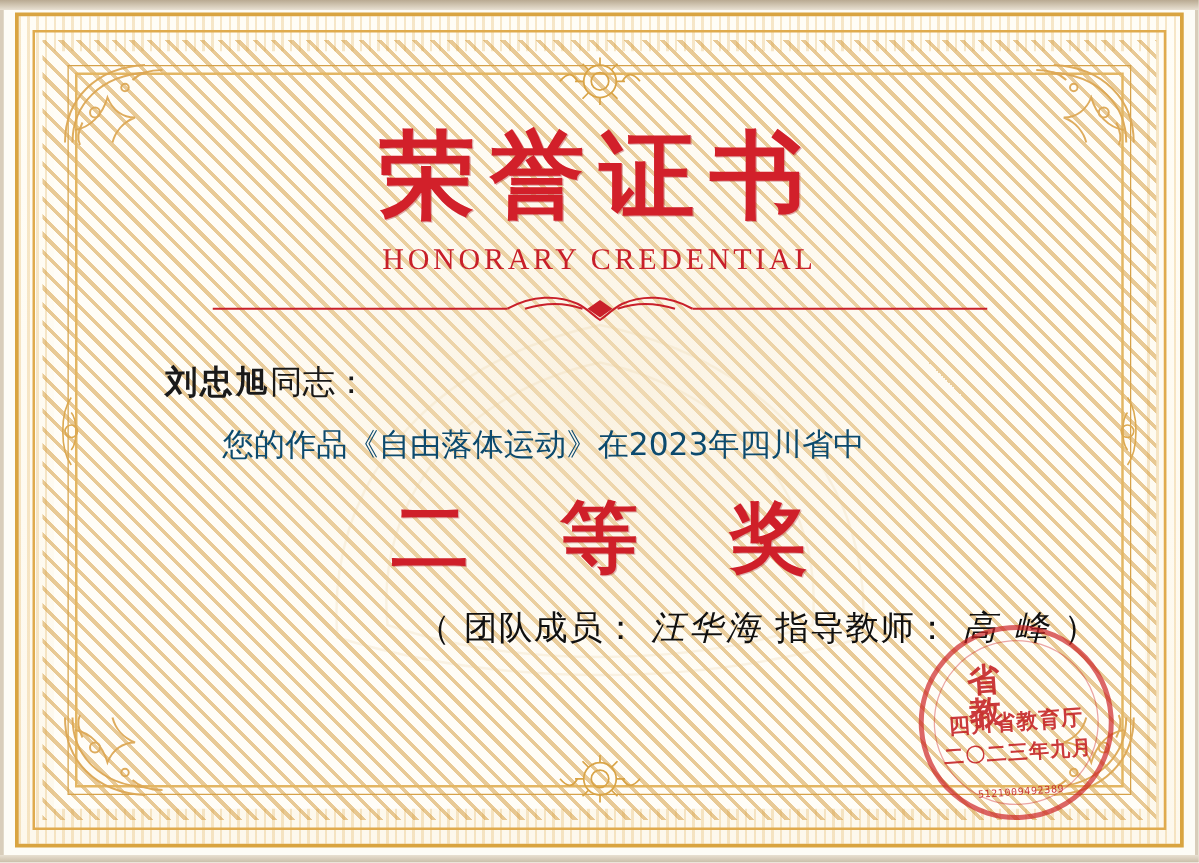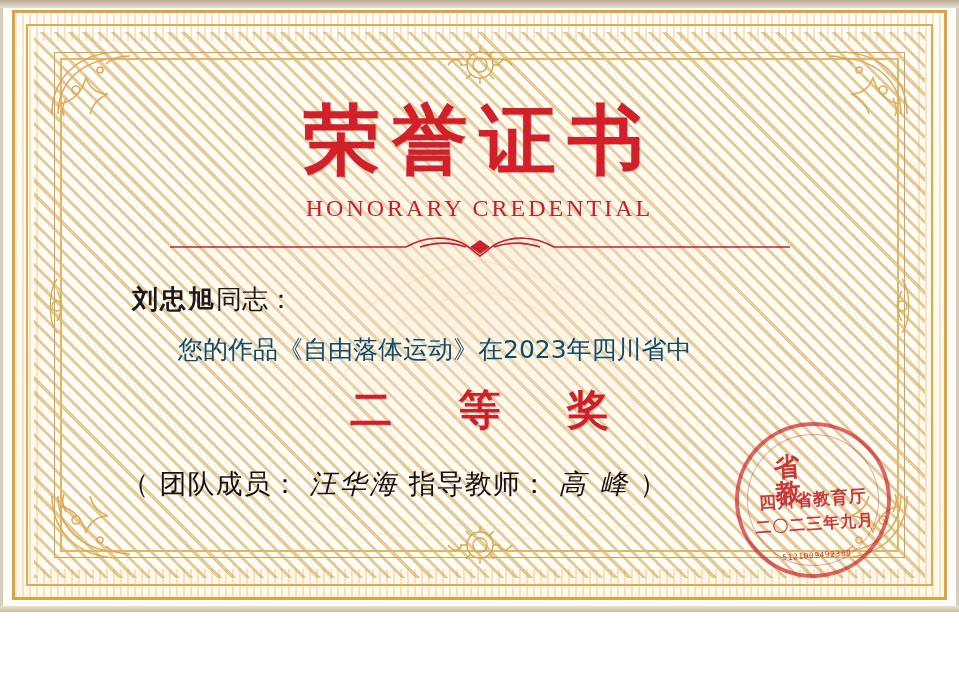--- a/index.html
+++ b/index.html
@@ -11,21 +11,21 @@
     width: 959px;
     height: 690px;
     overflow: hidden;
     font-family: "Liberation Serif", serif;
   }
 
   
   .certificate-photo {
     position: relative;
     width: 959px;
-    height: 612px;
+    height: 690px;
     background: #fdfcf7;
     box-sizing: border-box;
   }
 
   
   .photo-edge {
     position: absolute;
     inset: 0;
     border: 3px solid #d8cdbb;
     box-sizing: border-box;
@@ -189,21 +189,21 @@
   .divider {
     margin: 12px auto 0;
     width: 620px;
     height: 26px;
     position: relative;
     color: #c9202a;
   }
   .divider svg { width: 100%; height: 100%; display: block; }
 
   .salutation {
-    margin-top: 22px;
+    margin-top: 28px;
     font-size: 26px;
     color: #1a1a1a;
     font-family: "DejaVu Sans", "Liberation Sans", sans-serif;
     padding-left: 52px;
   }
   .salutation .name {
     font-weight: bold;
     letter-spacing: 2px;
   }
 
@@ -214,36 +214,37 @@
     color: #0c4a6e;
     font-family: "DejaVu Sans", "Liberation Sans", sans-serif;
     padding: 0 30px 0 42px;
     text-align: justify;
   }
   .body-text .indent { display: inline-block; width: 56px; }
 
   .award {
     text-align: center;
     color: #cf1f29;
-    font-size: 42px;
+    font-size: 62px;
     font-weight: bold;
     letter-spacing: 26px;
     margin-top: 12px;
     padding-left: 26px;
     font-family: "DejaVu Sans", "Liberation Sans", sans-serif;
     text-shadow: 1px 1px 0 rgba(150,18,22,0.3);
   }
 
   .members {
-    margin-top: 28px;
+    margin-top: 12px;
     font-size: 27px;
     color: #111;
     font-family: "DejaVu Sans", "Liberation Sans", sans-serif;
     padding-left: 42px;
     letter-spacing: 1px;
+    text-align: right;
   }
   .members .hand {
     font-family: "DejaVu Serif", serif;
     font-style: italic;
     letter-spacing: 3px;
   }
 
   
   .seal {
     position: absolute;

